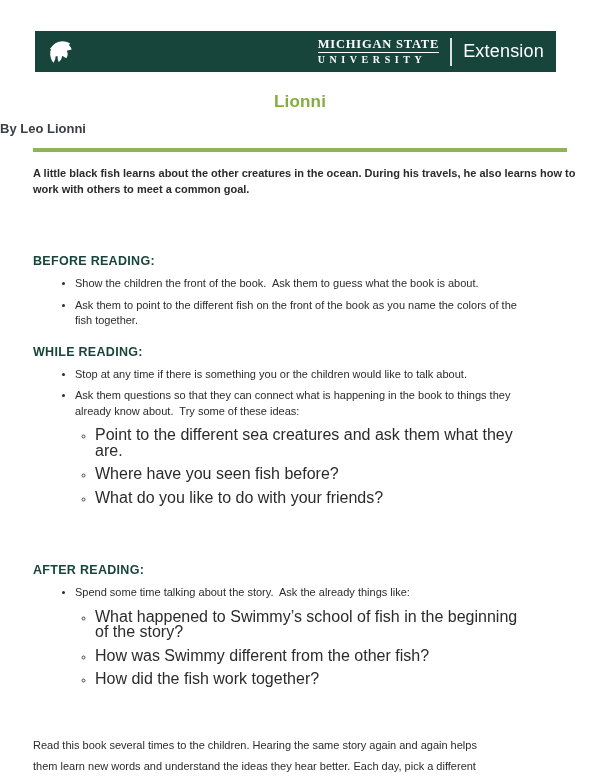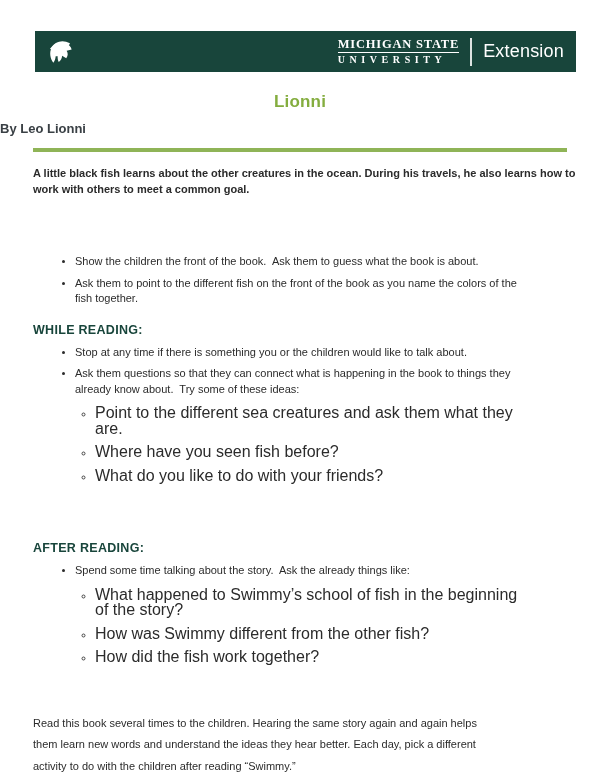--- a/index.html
+++ b/index.html
@@ -4,21 +4,21 @@
 <style>
   html,body { margin:0; padding:0; }
   body {
     width:600px; height:776px; background:#ffffff; overflow:hidden;
     font-family:"Liberation Sans", sans-serif; color:#2b2b2b;
     -webkit-font-smoothing:antialiased;
   }
   .page { width:600px; height:776px; position:relative; }
 
   
-  .banner-wrap { padding:31px 24px 0 35px; }
+  .banner-wrap { padding:31px 44px 0 35px; }
   .banner {
     height:41px; display:flex; align-items:center;
     padding:0 12px 0 10px; box-sizing:border-box;
   }
   .helmet { width:30px; height:28px; display:block; }
   .brand-group { margin-left:auto; display:flex; align-items:center; }
   .wordmark { text-align:left; color:#ffffff; }
   .wordmark-line1 {
     font-family:"Liberation Serif", serif; font-weight:bold;
     font-size:12.5px; line-height:13px; letter-spacing:0.8px;
@@ -96,20 +96,21 @@
   </div>
 
   <div class="doc-title" id="docTitle" style="color: rgb(132, 173, 63);">Lionni</div>
   <div class="doc-byline">By Leo Lionni</div>
   <div class="green-rule" id="rule" style="background: rgb(143, 180, 87);"></div>
 
   <div class="content">
     <div class="summary">A little black fish learns about the other creatures in the ocean. During his travels, he also learns how to work with others to meet a common goal.</div>
     <div id="sections">
   <div class="section s0">
+    <div class="sec-heading" style="color: rgb(24, 69, 59);">BEFORE READING:</div>
     <ul class="l1">
   <li><span class="li-text">Show the children the front of the book.  Ask them to guess what the book is about.</span></li>
 
   <li><span class="li-text">Ask them to point to the different fish on the front of the book as you name the colors of the fish together.</span></li>
 </ul>
   </div>
 
   <div class="section s1">
     <div class="sec-heading" style="color: rgb(24, 69, 59);">WHILE READING:</div>
     <ul class="l1">

